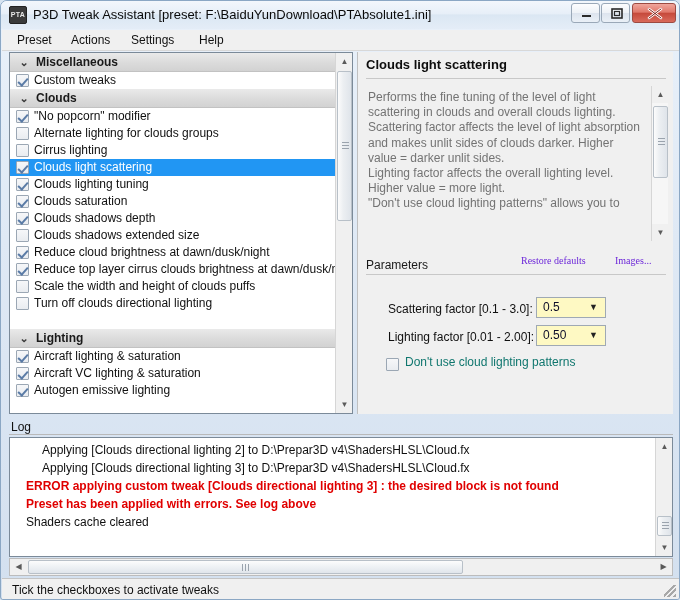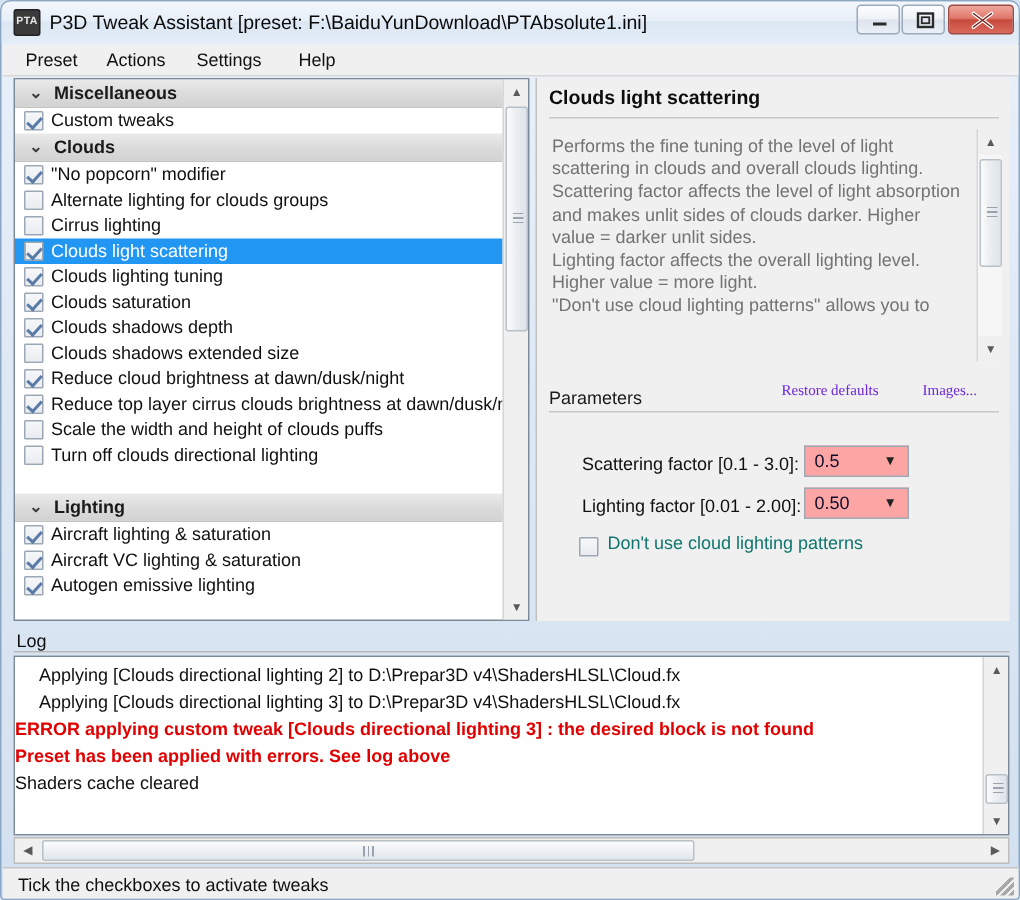--- a/index.html
+++ b/index.html
@@ -217,21 +217,21 @@
   .param-row-label {
     position: absolute;
     font-size: 12px; color: #101010;
   }
   #lbl-scatter { left: 30px; top: 250px; }
   #lbl-lighting { left: 30px; top: 278px; }
 
   .combo {
     position: absolute;
     width: 70px; height: 21px;
-    background: #fca5a5;
+    background: #fef9c3;
     border: 1px solid #9fa9b4;
     cursor: default;
   }
   .combo .cval {
     position: absolute; left: 6px; top: 0;
     height: 19px; line-height: 19px;
     font-size: 12px; color: #0d0d2a;
   }
   .combo .carrow {
     position: absolute; right: 7px; top: 0;
@@ -267,23 +267,23 @@
     border: 1px solid #7b8a99;
     overflow: hidden;
   }
   #log-lines {
     position: absolute; left: 0; top: 3px;
     width: 645px;
   }
   .log-line {
     height: 18px; line-height: 18px;
     font-size: 12px; color: #101010;
-    white-space: nowrap; padding-left: 0;
-  }
-  .log-line.indent { padding-left: 16px; }
+    white-space: nowrap; padding-left: 16px;
+  }
+  .log-line.indent { padding-left: 26px; margin-left: 6px; }
   .log-line.error { color: #e00000; font-weight: bold; }
 
   #log-vsb {
     position: absolute; right: 0; top: 0;
     width: 17px; height: 118px;
     background: #f0f0f0;
     border-left: 1px solid #d6d6d6;
   }
 
   

